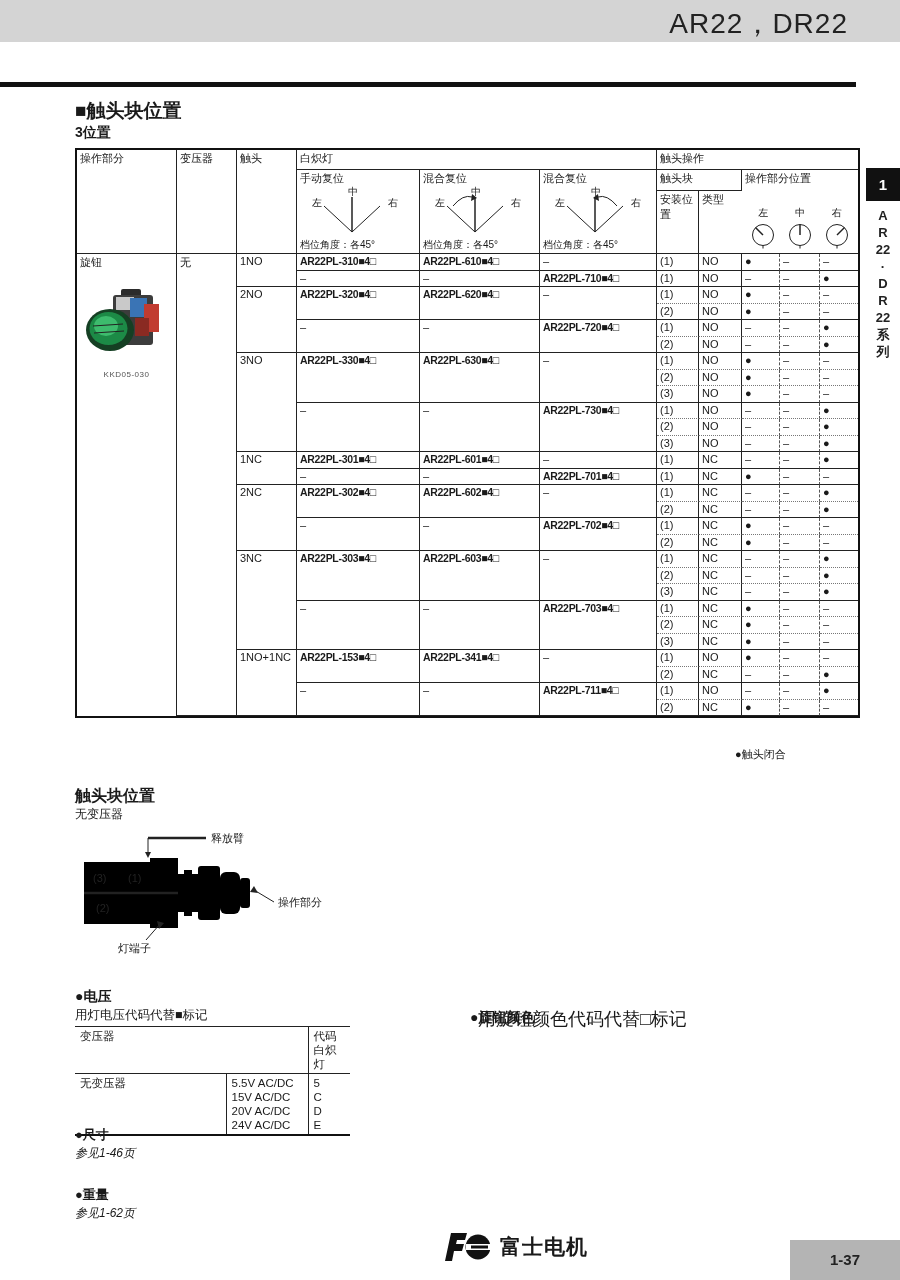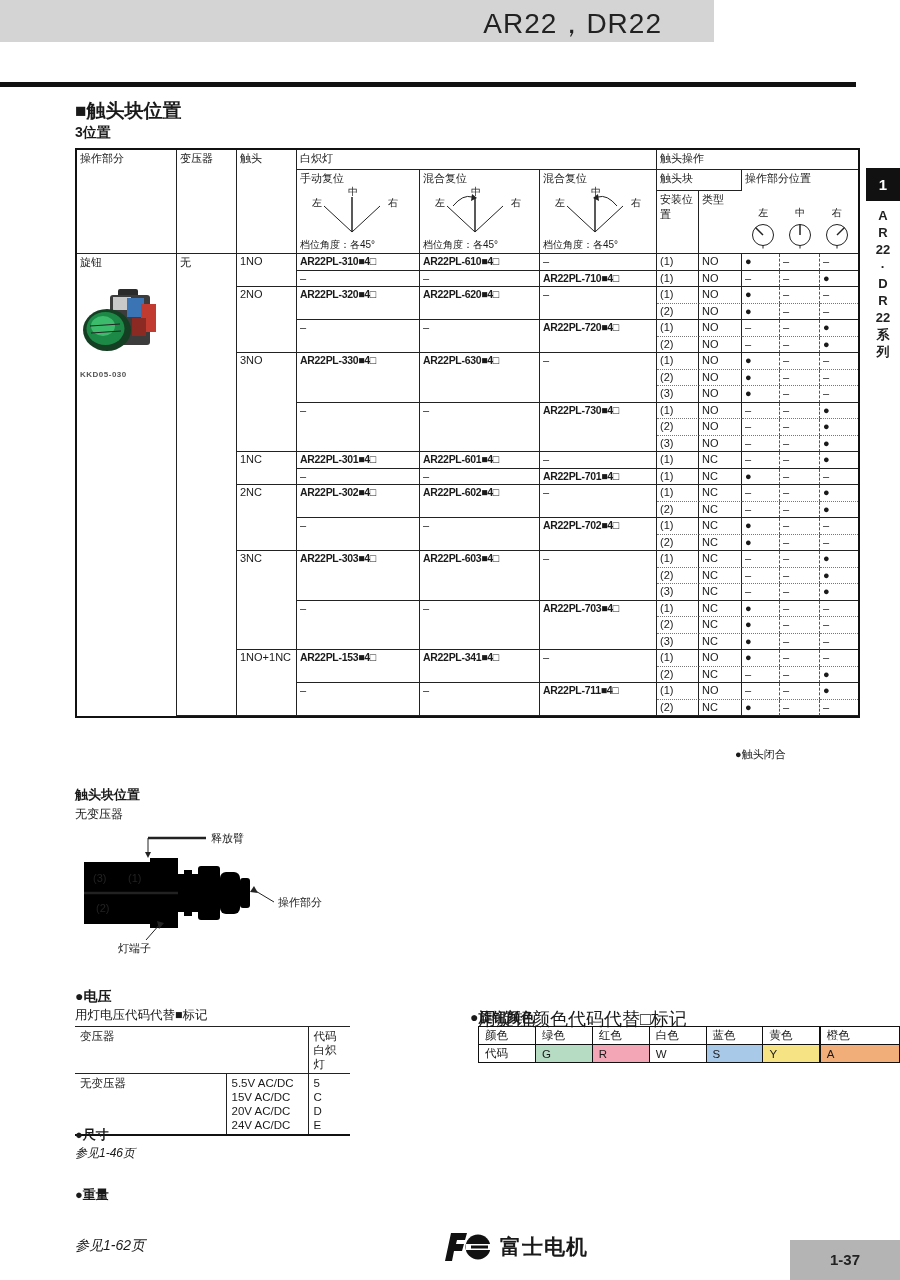--- a/index.html
+++ b/index.html
@@ -1,21 +1,21 @@
 <!DOCTYPE html>
 <html><head>
 <meta charset="utf-8">
 <style>
   * { margin:0; padding:0; box-sizing:border-box; }
   body { background:#888; font-family:"Liberation Sans", sans-serif; }
   .page { position:relative; width:900px; height:1280px; background:#fff; overflow:hidden;
           margin:0 auto; color:#1a1a1a; }
 
   
-  .banner { position:absolute; top:0; left:0; width:714px; height:42px; background:#d4d4d4;text-align:right; }
+  .banner { position:absolute; top:0; left:0; width:900px; height:42px; background:#d4d4d4;text-align:right; }
   .banner-title { position:absolute; top:5px; right:52px; font-size:28px; font-weight:500; color:#222; letter-spacing:1px; }
   .top-rule { position:absolute; top:82px; left:0; width:856px; height:5px; background:#111; }
 
   .section-title { position:absolute; top:98px; left:75px; font-size:19px; font-weight:bold; }
   .subsection-title { position:absolute; top:124px; left:75px; font-size:14px; font-weight:bold; }
 
   
   .side-tab-box { position:absolute; top:168px; left:866px; width:34px; height:33px; background:#111;
                   color:#fff; font-size:15px; font-weight:bold; text-align:center; line-height:33px; }
   .side-series { position:absolute; top:207px; left:866px; width:34px; text-align:center;
@@ -37,30 +37,30 @@
   .oppos-title { font-size:11px; margin-bottom:20px; }
   .dials { display:flex; justify-content:space-around; }
   .dial { text-align:center; width:33%; }
   .dial-label { font-size:10px; margin-bottom:2px; }
   .mt tbody td { height:16.5px; }
   .cell-model.code { font-weight:bold; font-size:10.5px; letter-spacing:-0.3px; }
   .cell-l, .cell-c, .cell-r { text-align:center; padding:1px 0; }
   .cell-l, .cell-c { border-right:1px dashed #555 !important; }
   .dot-b { border-bottom:1px dotted #777 !important; }
   .cell-op { border-bottom:none !important; }
-  .photo-box { margin-top:18px; text-align:left;font-weight:bold; }
+  .photo-box { margin-top:18px; text-align:center; }
   .photo-caption { font-size:8px; color:#555; margin-top:4px; letter-spacing:0.5px; }
 
   
   .notes { position:absolute; top:747px; left:75px; font-size:11px; line-height:15px; }
   .notes .indent { padding-left:34px; }
   .legend { position:absolute; top:747px; left:735px; font-size:11px; }
 
   
-  .cbp-title { position:absolute; top:786px; left:75px; font-size:13px; font-weight:bold; }
+  .cbp-title { position:absolute; top:786px; left:75px; font-size:16px; font-weight:bold; }
   .cbp-sub { position:absolute; top:806px; left:75px; font-size:12px; }
   .cbp-svg { position:absolute; top:822px; left:78px; }
   .cbp-svg text { font-size:11px; fill:#222; font-family:"Liberation Sans",sans-serif; }
 
   
   .v-title { position:absolute; top:988px; left:75px; font-size:14px; font-weight:bold; }
   .v-sub { position:absolute; top:1007px; left:75px; font-size:12.5px; }
   .vt-wrap { position:absolute; top:1026px; left:75px; }
   table.vt { border-collapse:collapse; width:275px; font-size:11.5px; }
   .vt td { padding:2px 5px; vertical-align:top; line-height:14px; }
@@ -76,21 +76,21 @@
   .ct-wrap { position:absolute; top:1026px; left:478px; }
   table.ct { border-collapse:collapse; font-size:11.5px; }
   .ct td { border:1px solid #111; padding:1px 6px; height:18px; width:58px; white-space:nowrap; }
   .ct td:first-child { width:58px; }
   .ct td:last-child { width:82px; border-left:2px solid #111; }
 
   
   .d-title { position:absolute; top:1126px; left:75px; font-size:13px; font-weight:bold; }
   .d-ref { position:absolute; top:1145px; left:75px; font-size:12px; font-style:italic; }
   .w-title { position:absolute; top:1186px; left:75px; font-size:13px; font-weight:bold; }
-  .w-ref { position:absolute; top:1205px; left:75px; font-size:14px; font-style:italic;margin-top:32px; }
+  .w-ref { position:absolute; top:1205px; left:75px; font-size:12px; font-style:italic; }
 
   
   .logo { position:absolute; top:1230px; left:440px; display:flex; align-items:center; }
   .brand-name { font-size:21px; font-weight:bold; margin-left:6px; letter-spacing:1px; }
   .page-box { position:absolute; top:1240px; left:790px; width:110px; height:40px; background:#b4b4b4;
               text-align:center; line-height:40px; font-size:15px; font-weight:bold; color:#222; }
 
   svg line, svg path.ln, svg circle.ln { stroke:#222; fill:none; }
   .st { font-size:10px; fill:#222; font-family:"Liberation Sans",sans-serif; }
 </style>
@@ -552,44 +552,20 @@
               <div>D</div>
               <div>E</div>
             </td>
       </tr>
     </tbody>
       </table>
   </div>
 
   <div class="c-title">●旋钮颜色</div>
   <div class="c-sub">用旋钮颜色代码代替□标记</div>
-  <div class="ct-wrap">
-    <table class="ct">
-      <tbody>
-          <tr id="ct-names">
-        <td>颜色</td>
-      <td>绿色</td>
-            <td>红色</td>
-            <td>白色</td>
-            <td>蓝色</td>
-            <td>黄色</td>
-            <td>橙色</td>
-          </tr>
-      <tr id="ct-codes">
-        <td>代码</td>
-      <td style="background: rgb(183, 220, 196);">G</td>
-            <td style="background: rgb(243, 166, 182);">R</td>
-            <td style="background: rgb(255, 255, 255);">W</td>
-            <td style="background: rgb(169, 201, 232);">S</td>
-            <td style="background: rgb(246, 227, 131);">Y</td>
-            <td style="background: rgb(242, 174, 121);">A</td>
-          </tr>
-    </tbody>
-      </table>
-  </div>
 
   <div class="d-title">●尺寸</div>
   <div class="d-ref">参见1-46页</div>
   <div class="w-title">●重量</div>
   <div class="w-ref">参见1-62页</div>
 
   <div class="logo">
     <svg width="54" height="34" viewBox="0 0 54 34">
       <path d="M5,31 L11,3 L27,3 L25,10 L17,10 L16,14 L24,14 L22,21 L14,21 L12,31 Z" fill="#111"></path>
       <circle cx="38" cy="17" r="12.5" fill="#111"></circle>

